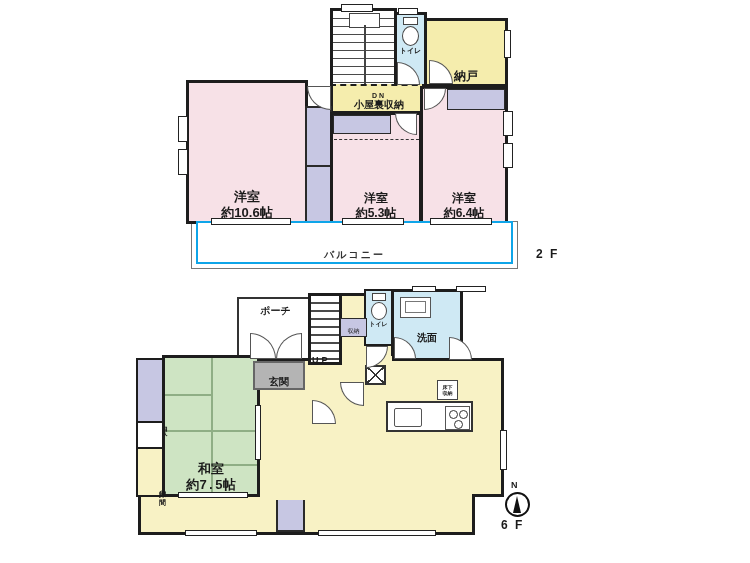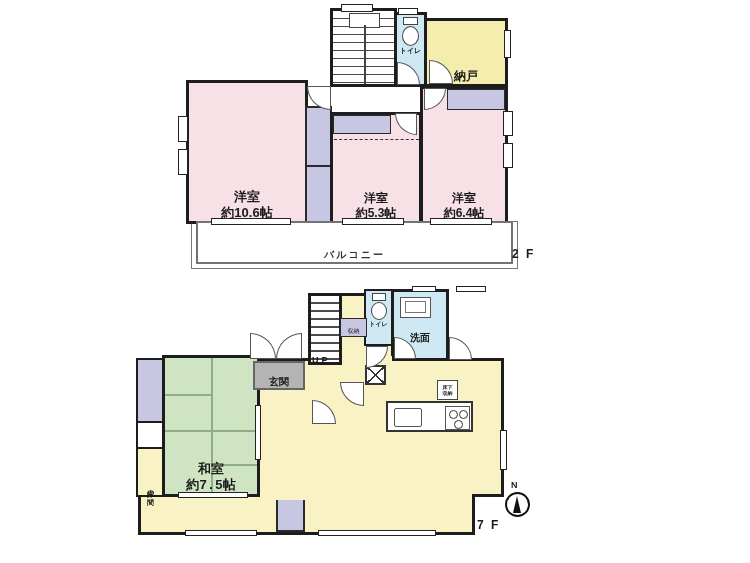--- a/index.html
+++ b/index.html
@@ -1,21 +1,21 @@
 <!DOCTYPE html>
 <html style="--wall: #1d1d1d; --room_pink: #f7e1e7; --closet_purple: #c7c7e3; --storage_yellow: #f5edad; --ldk_yellow: #f8f2c5; --tatami_green: #cee4c3; --tatami_line: #8fae85; --wet_blue: #cfe9f4; --genkan_gray: #b4b4b4;"><head>
 <meta charset="utf-8">
 <style>
   html,body{margin:0;padding:0;background:#fff;}
   #plan{position:relative;width:750px;height:563px;background:#fff;overflow:hidden;
         font-family:"Liberation Sans","DejaVu Sans",sans-serif;color:#1a1a1a;}
   .rm{position:absolute;box-sizing:border-box;border:3px solid var(--wall);
       display:flex;flex-direction:column;align-items:center;justify-content:flex-end;}
   .abs{position:absolute;box-sizing:border-box;}
-  .b{font-weight:700;}
+  .b{font-weight:700;margin-left:24px;}
   .lbl{font-weight:700;line-height:1.25;text-align:center;white-space:nowrap;}
   .vtext{writing-mode:vertical-rl;text-orientation:upright;letter-spacing:1px;}
   .win{position:absolute;box-sizing:border-box;background:#fff;border:1.5px solid #222;z-index:6;}
   .arc{position:absolute;box-sizing:border-box;background:#fff;border:1.3px solid #555;z-index:5;}
   .patch{position:absolute;background:var(--ldk_yellow);z-index:4;}
   .treads{position:absolute;inset:0;background:repeating-linear-gradient(to bottom,transparent 0 6.5px,#4a4a4a 6.5px 8px);}
   .tl{position:absolute;background:var(--tatami_line);}
   .xbox{background:
     linear-gradient(to top right,transparent calc(50% - 0.8px),#333 calc(50% - 0.8px) calc(50% + 0.8px),transparent calc(50% + 0.8px)),
     linear-gradient(to bottom right,transparent calc(50% - 0.8px),#333 calc(50% - 0.8px) calc(50% + 0.8px),transparent calc(50% + 0.8px)),#fff;}
@@ -29,33 +29,33 @@
   #f2-hall{left:330px;top:84px;width:98px;height:30px;background:var(--storage_yellow);border-top:2px dashed var(--wall);font-size:10px;}
   #f2-hall .dn{font-size:7px;font-weight:700;letter-spacing:2px;line-height:1;}
   #f2-room1{left:186px;top:80px;width:122px;height:144px;background:var(--room_pink);font-size:13px;}
   #f2-closet-mid{left:305px;top:106px;width:27px;height:118px;background:var(--closet_purple);border:2px solid #2a2a2a;}
   #f2-closet-mid::after{content:"";position:absolute;left:0;right:0;top:50%;height:2px;background:#2a2a2a;}
   #f2-room2{left:330px;top:112px;width:92px;height:112px;background:var(--room_pink);font-size:12px;padding-top:22px;}
   #f2-closet53{left:333px;top:115px;width:58px;height:19px;background:var(--closet_purple);border:1.5px solid #2a2a2a;z-index:3;}
   #f2-dash53{left:334px;top:139px;width:85px;height:0;border-top:1.5px dashed #333;z-index:3;}
   #f2-room3{left:420px;top:86px;width:88px;height:138px;background:var(--room_pink);font-size:12px;padding-top:24px;}
   #f2-closet64{left:447px;top:89px;width:58px;height:21px;background:var(--closet_purple);border:1.5px solid #2a2a2a;z-index:3;}
-  #f2-balcony{left:196px;top:221px;width:317px;height:43px;background:#fff;border:2px solid #737373;font-size:10px;letter-spacing:2px;color:#333;font-weight:700;}
+  #f2-balcony{left:196px;top:221px;width:317px;height:43px;background:#fff;border:2px solid #0ea5e9;font-size:10px;letter-spacing:2px;color:#333;font-weight:700;}
   #f2-flabel{left:512px;top:247px;font-size:12px;font-weight:700;letter-spacing:2px;}
   .wc-tank{background:#fff;border:1.2px solid #444;}
   .wc-bowl{background:#fff;border:1.2px solid #444;border-radius:50%;}
   .tiny{font-size:7px;font-weight:700;}
   
   #f1-porch{left:237px;top:297px;width:77px;height:64px;background:#fff;border:2px solid #333;justify-content:flex-start;padding-top:6px;font-size:10px;}
   #f1-hall{left:308px;top:293px;width:87px;height:70px;background:var(--ldk_yellow);}
   #f1-stairs{left:308px;top:293px;width:34px;height:72px;background:#fff;z-index:2;}
   #f1-up{left:312px;top:355px;font-size:9px;font-weight:700;letter-spacing:3px;z-index:7;}
   #f1-storage-a{left:340px;top:318px;width:27px;height:19px;background:var(--closet_purple);border:1.5px solid #2a2a2a;font-size:6px;z-index:3;}
   #f1-toilet{left:364px;top:289px;width:29px;height:57px;background:var(--wet_blue);border-width:2.5px;justify-content:flex-start;padding-top:2px;z-index:2;}
-  #f1-senmen{left:391px;top:289px;width:58px;height:72px;background:var(--wet_blue);font-size:10px;justify-content:flex-end;padding-bottom:14px;}
+  #f1-senmen{left:391px;top:289px;width:72px;height:72px;background:var(--wet_blue);font-size:10px;justify-content:flex-end;padding-bottom:14px;}
   #f1-bath{left:446px;top:289px;width:58px;height:72px;background:var(--wet_blue);font-size:10px;justify-content:flex-end;padding-bottom:14px;}
   .appliance{position:absolute;background:#fff;border:1.3px solid #555;box-sizing:border-box;}
   #f1-genkan{left:253px;top:361px;width:52px;height:29px;background:var(--genkan_gray);border:2px solid #666;font-size:10px;z-index:3;}
   #f1-ldk-a{left:255px;top:358px;width:249px;height:139px;background:var(--ldk_yellow);}
   #f1-ldk-b{left:138px;top:494px;width:337px;height:41px;background:var(--ldk_yellow);}
   #f1-washitsu{left:162px;top:355px;width:98px;height:142px;background:var(--tatami_green);font-size:13px;z-index:2;font-family:Liberation Mono, monospace;}
   #f1-oshiire{left:136px;top:358px;width:28px;height:66px;background:var(--closet_purple);border-width:2.5px;font-size:8px;z-index:3;}
   #f1-wbox{left:136px;top:421px;width:28px;height:29px;background:#fff;border:2.5px solid var(--wall);z-index:3;}
   #f1-tokonoma{left:136px;top:447px;width:28px;height:50px;background:var(--ldk_yellow);border-width:2.5px;font-size:7px;z-index:3;}
   #f1-closet-b{left:276px;top:497px;width:29px;height:35px;background:var(--closet_purple);border:2px solid #2a2a2a;z-index:3;}
@@ -89,20 +89,24 @@
   <div class="rm" id="f2-toilet">
     <div class="wc-tank" style="width:13px;height:6px;"></div>
     <div class="wc-bowl" style="width:15px;height:18px;margin-top:1px;"></div>
     <div class="tiny">トイレ</div>
   </div>
 
   <div class="rm" id="f2-nando">
     <div class="lbl">納戸</div>
   </div>
 
+  <div class="rm" id="f2-hall">
+    <div class="dn">DN</div>
+    <div class="lbl">小屋裏収納</div>
+  </div>
 
   <div class="rm" id="f2-room1">
     <div class="lbl">洋室</div>
     <div class="lbl">約10.6帖</div>
   </div>
 
   <div class="abs" id="f2-closet-mid"></div>
 
   <div class="rm" id="f2-room2">
     <div class="lbl">洋室</div>
@@ -135,20 +139,23 @@
   <div class="win" style="left:430px;top:218px;width:62px;height:7px;"></div>
 
   <div class="arc" style="left:307px;top:86px;width:24px;height:24px;border-radius:0 0 0 100%;"></div>
   <div class="arc" style="left:395px;top:113px;width:22px;height:22px;border-radius:0 0 0 100%;"></div>
   <div class="arc" style="left:424px;top:88px;width:22px;height:22px;border-radius:0 0 100% 0;"></div>
   <div class="arc" style="left:397px;top:62px;width:23px;height:23px;border-radius:0 100% 0 0;"></div>
   <div class="arc" style="left:429px;top:60px;width:24px;height:24px;border-radius:0 100% 0 0;"></div>
 
   <div class="rm" id="f1-hall"></div>
 
+  <div class="rm" id="f1-porch">
+    <div class="lbl">ポーチ</div>
+  </div>
   <div class="arc" style="left:250px;top:333px;width:26px;height:26px;border-radius:0 100% 0 0;"></div>
   <div class="arc" style="left:276px;top:333px;width:26px;height:26px;border-radius:100% 0 0 0;"></div>
 
   <div class="rm" id="f1-stairs">
     <div class="treads"></div>
   </div>
   <div class="abs" id="f1-up">UP</div>
 
   <div class="rm" id="f1-storage-a">
     <div>収納</div>
@@ -209,21 +216,21 @@
   <div class="abs xbox" id="f1-fridge"></div>
 
   <div class="abs" id="f1-yuka">
     <div>床下</div>
     <div>収納</div>
   </div>
 
 
   <div class="abs" id="f1-compass-n">N</div>
   <div class="abs" id="f1-compass"></div>
-  <div class="abs b" id="f1-flabel">7 F</div>
+  <div class="abs b" id="f1-flabel">6 F</div>
 
   <div class="win" style="left:412px;top:286px;width:24px;height:6px;"></div>
   <div class="win" style="left:456px;top:286px;width:30px;height:6px;"></div>
   <div class="win" style="left:500px;top:430px;width:7px;height:40px;"></div>
   <div class="win" style="left:185px;top:530px;width:72px;height:6px;"></div>
   <div class="win" style="left:318px;top:530px;width:118px;height:6px;"></div>
   <div class="win" style="left:178px;top:492px;width:70px;height:6px;"></div>
   <div class="win" style="left:255px;top:405px;width:6px;height:55px;"></div>
 
   <div class="arc" style="left:340px;top:382px;width:24px;height:24px;border-radius:0 0 0 100%;"></div>

